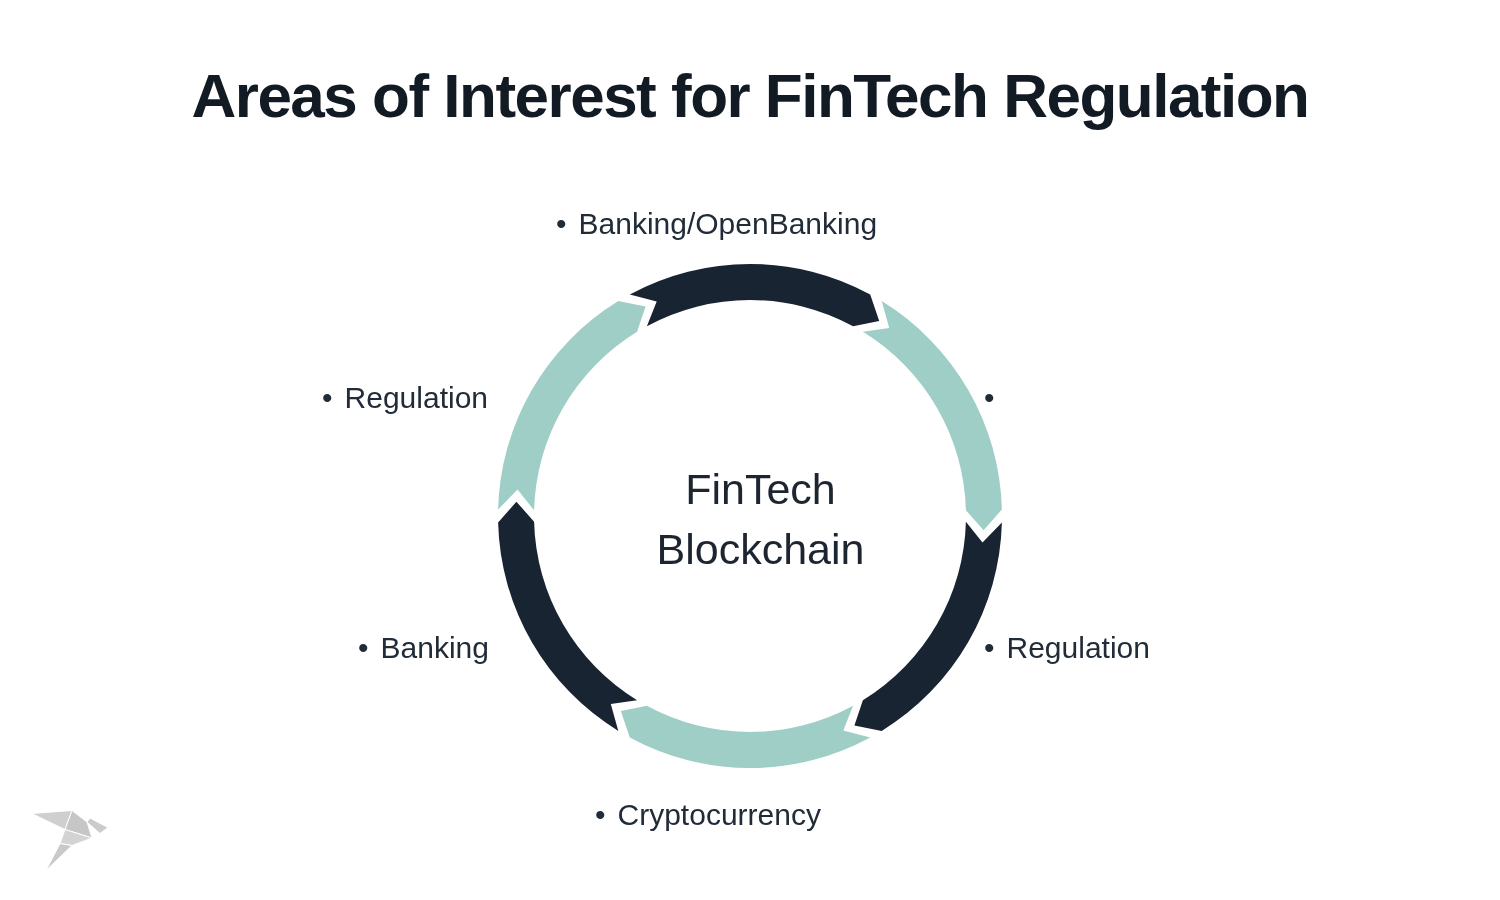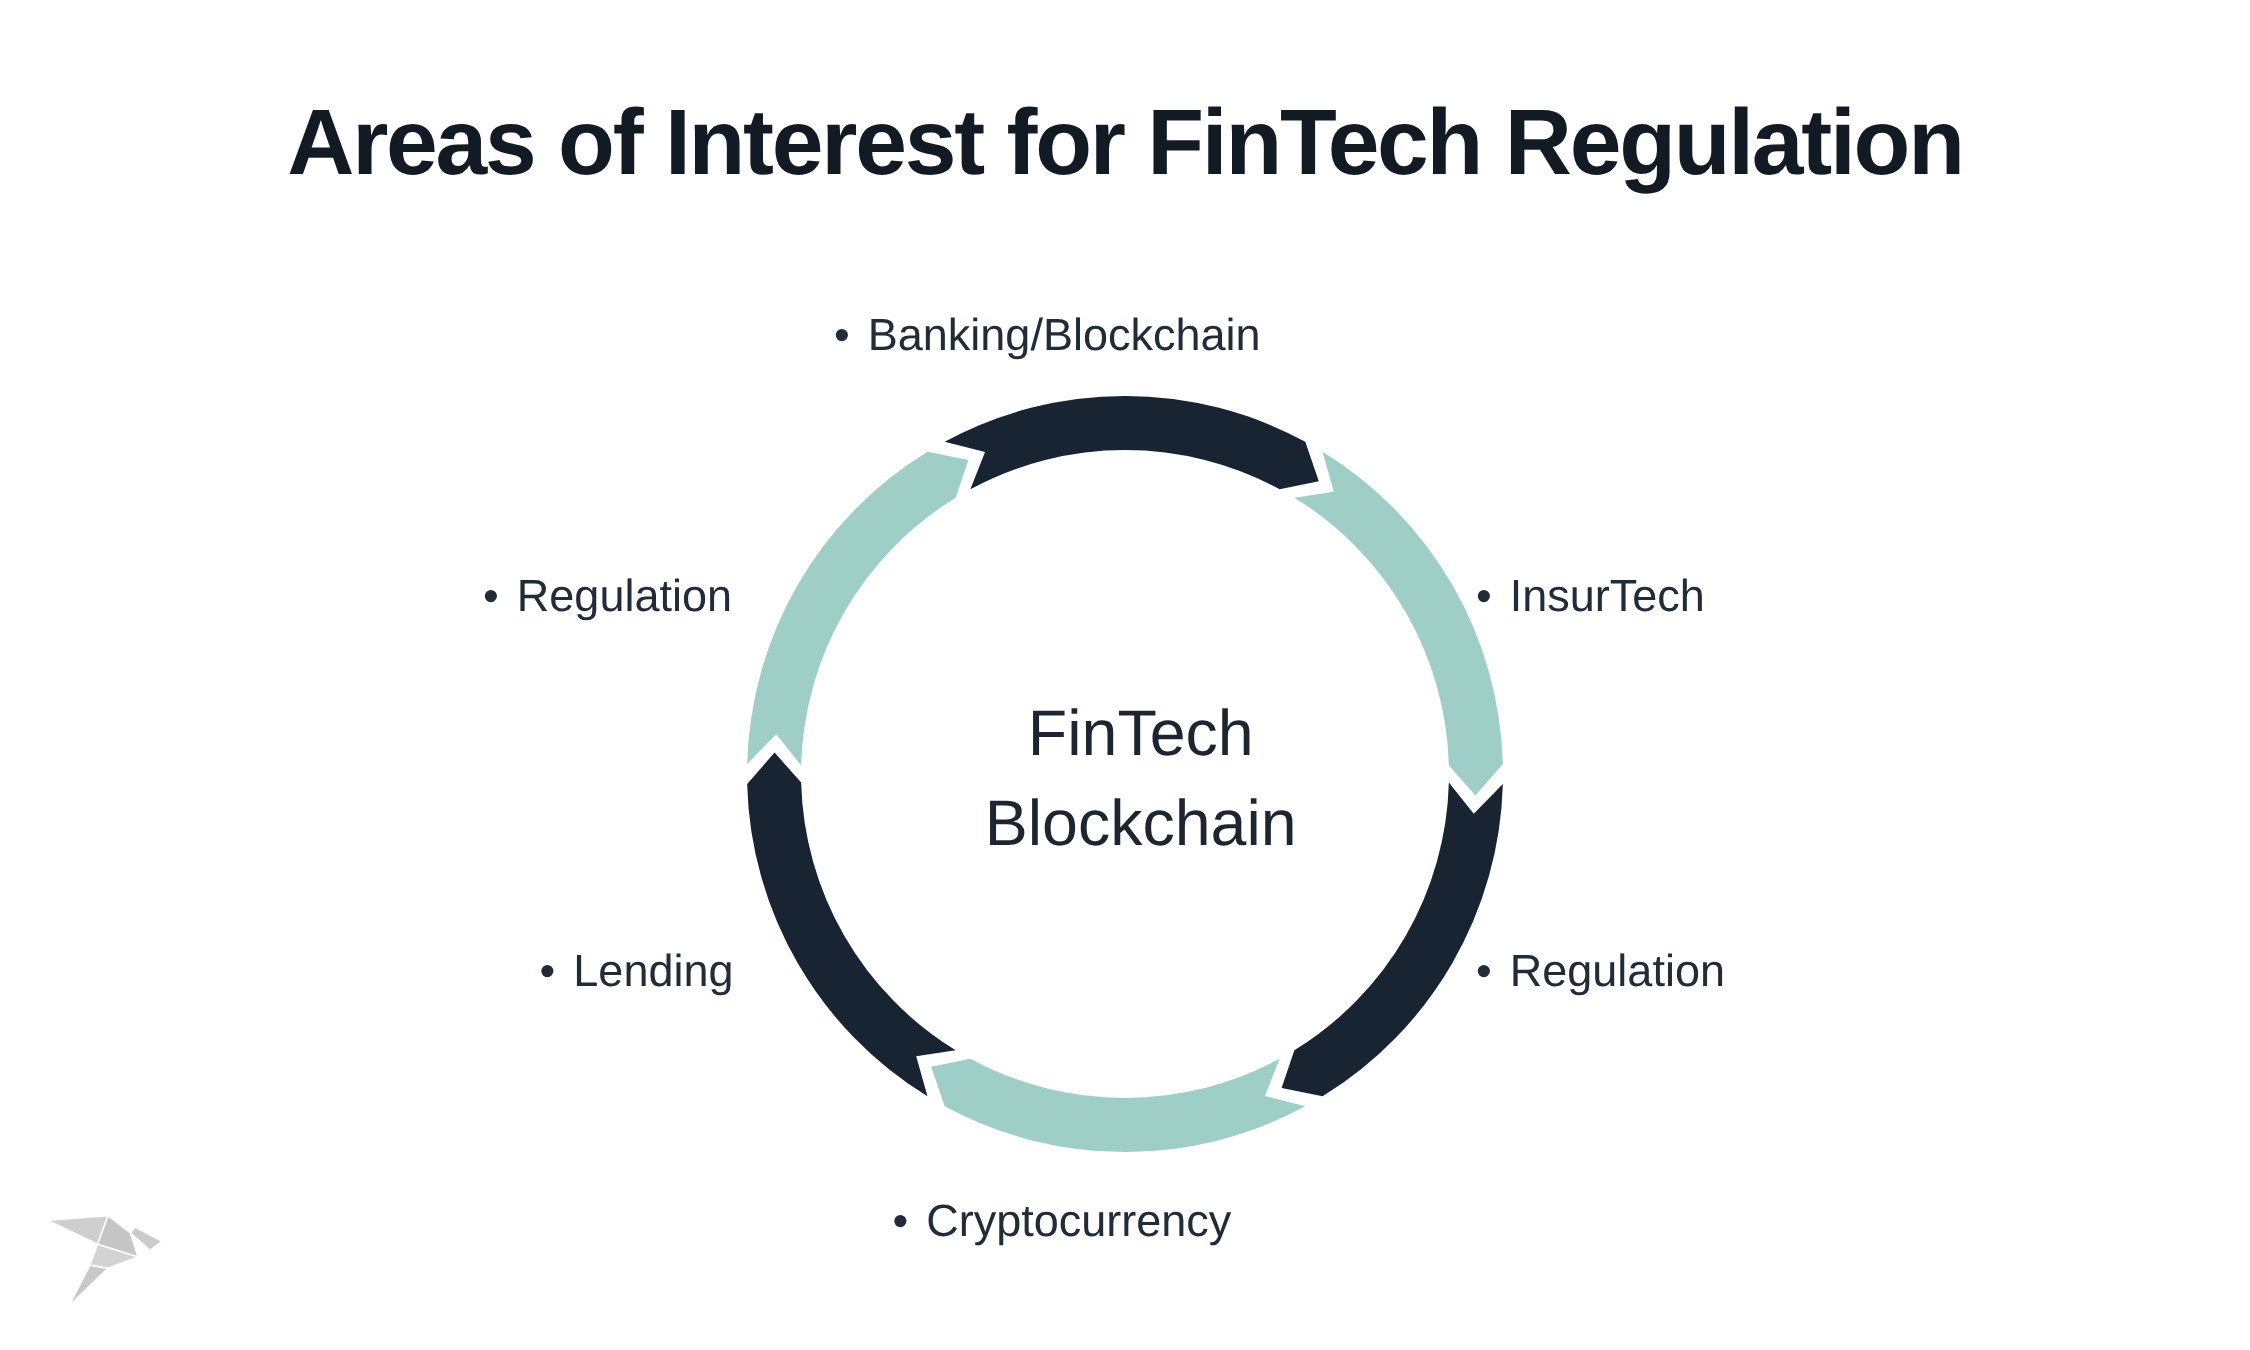--- a/index.html
+++ b/index.html
@@ -83,41 +83,40 @@
       </g>
   </svg>
 
   <div class="center-label">
     <div>FinTech</div>
     <div>Blockchain</div>
   </div>
 
   <div class="lbl" id="lbl-banking">
     <span class="bullet">•</span>
-    <span>Banking/Blockchain</span>
+    <span>Banking/OpenBanking</span>
   </div>
 
   <div class="lbl" id="lbl-insurtech">
     <span class="bullet">•</span>
-    <span>InsurTech</span>
   </div>
 
   <div class="lbl" id="lbl-contracting">
     <span class="bullet">•</span>
     <span>Regulation</span>
   </div>
 
   <div class="lbl" id="lbl-cryptocurrency">
     <span class="bullet">•</span>
     <span>Cryptocurrency</span>
   </div>
 
   <div class="lbl" id="lbl-lending">
     <span class="bullet">•</span>
-    <span>Lending</span>
+    <span>Banking</span>
   </div>
 
   <div class="lbl" id="lbl-blockchain">
     <span class="bullet">•</span>
     <span>Regulation</span>
   </div>
 
   <svg class="logo" viewBox="0 0 110 90" xmlns="http://www.w3.org/2000/svg">
     <polygon points="9.5,31.5 50,28.5 43,47.5" fill="#cfcfcf" stroke="#ffffff" stroke-width="1"></polygon>
     <polygon points="43,47.5 50,28.5 65,40 70,56" fill="#c6c6c6" stroke="#ffffff" stroke-width="1"></polygon>

